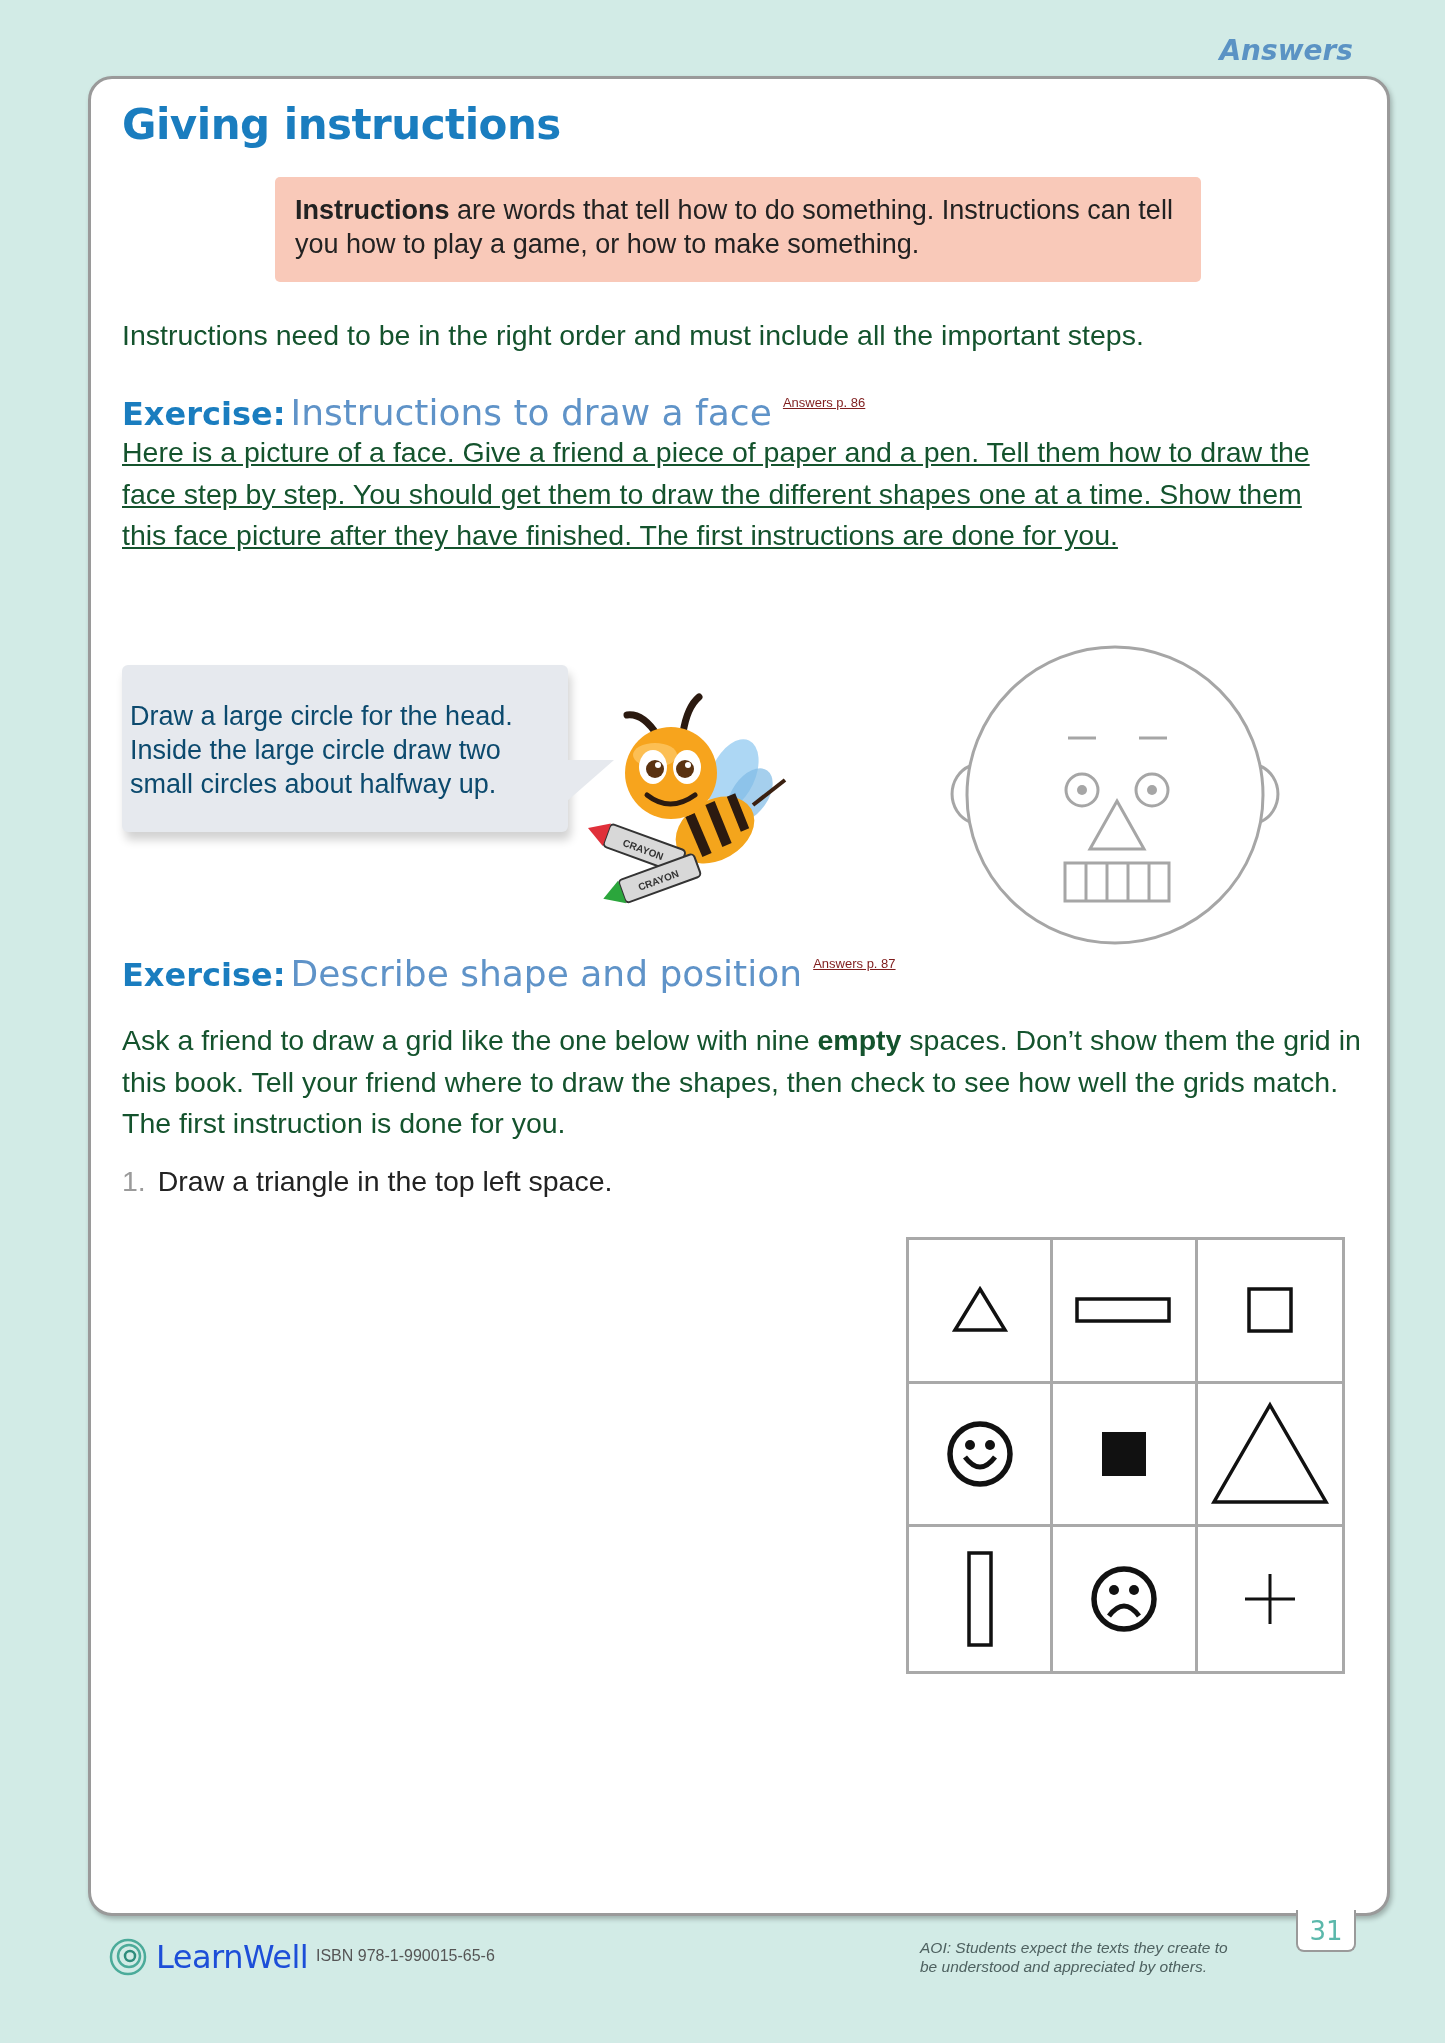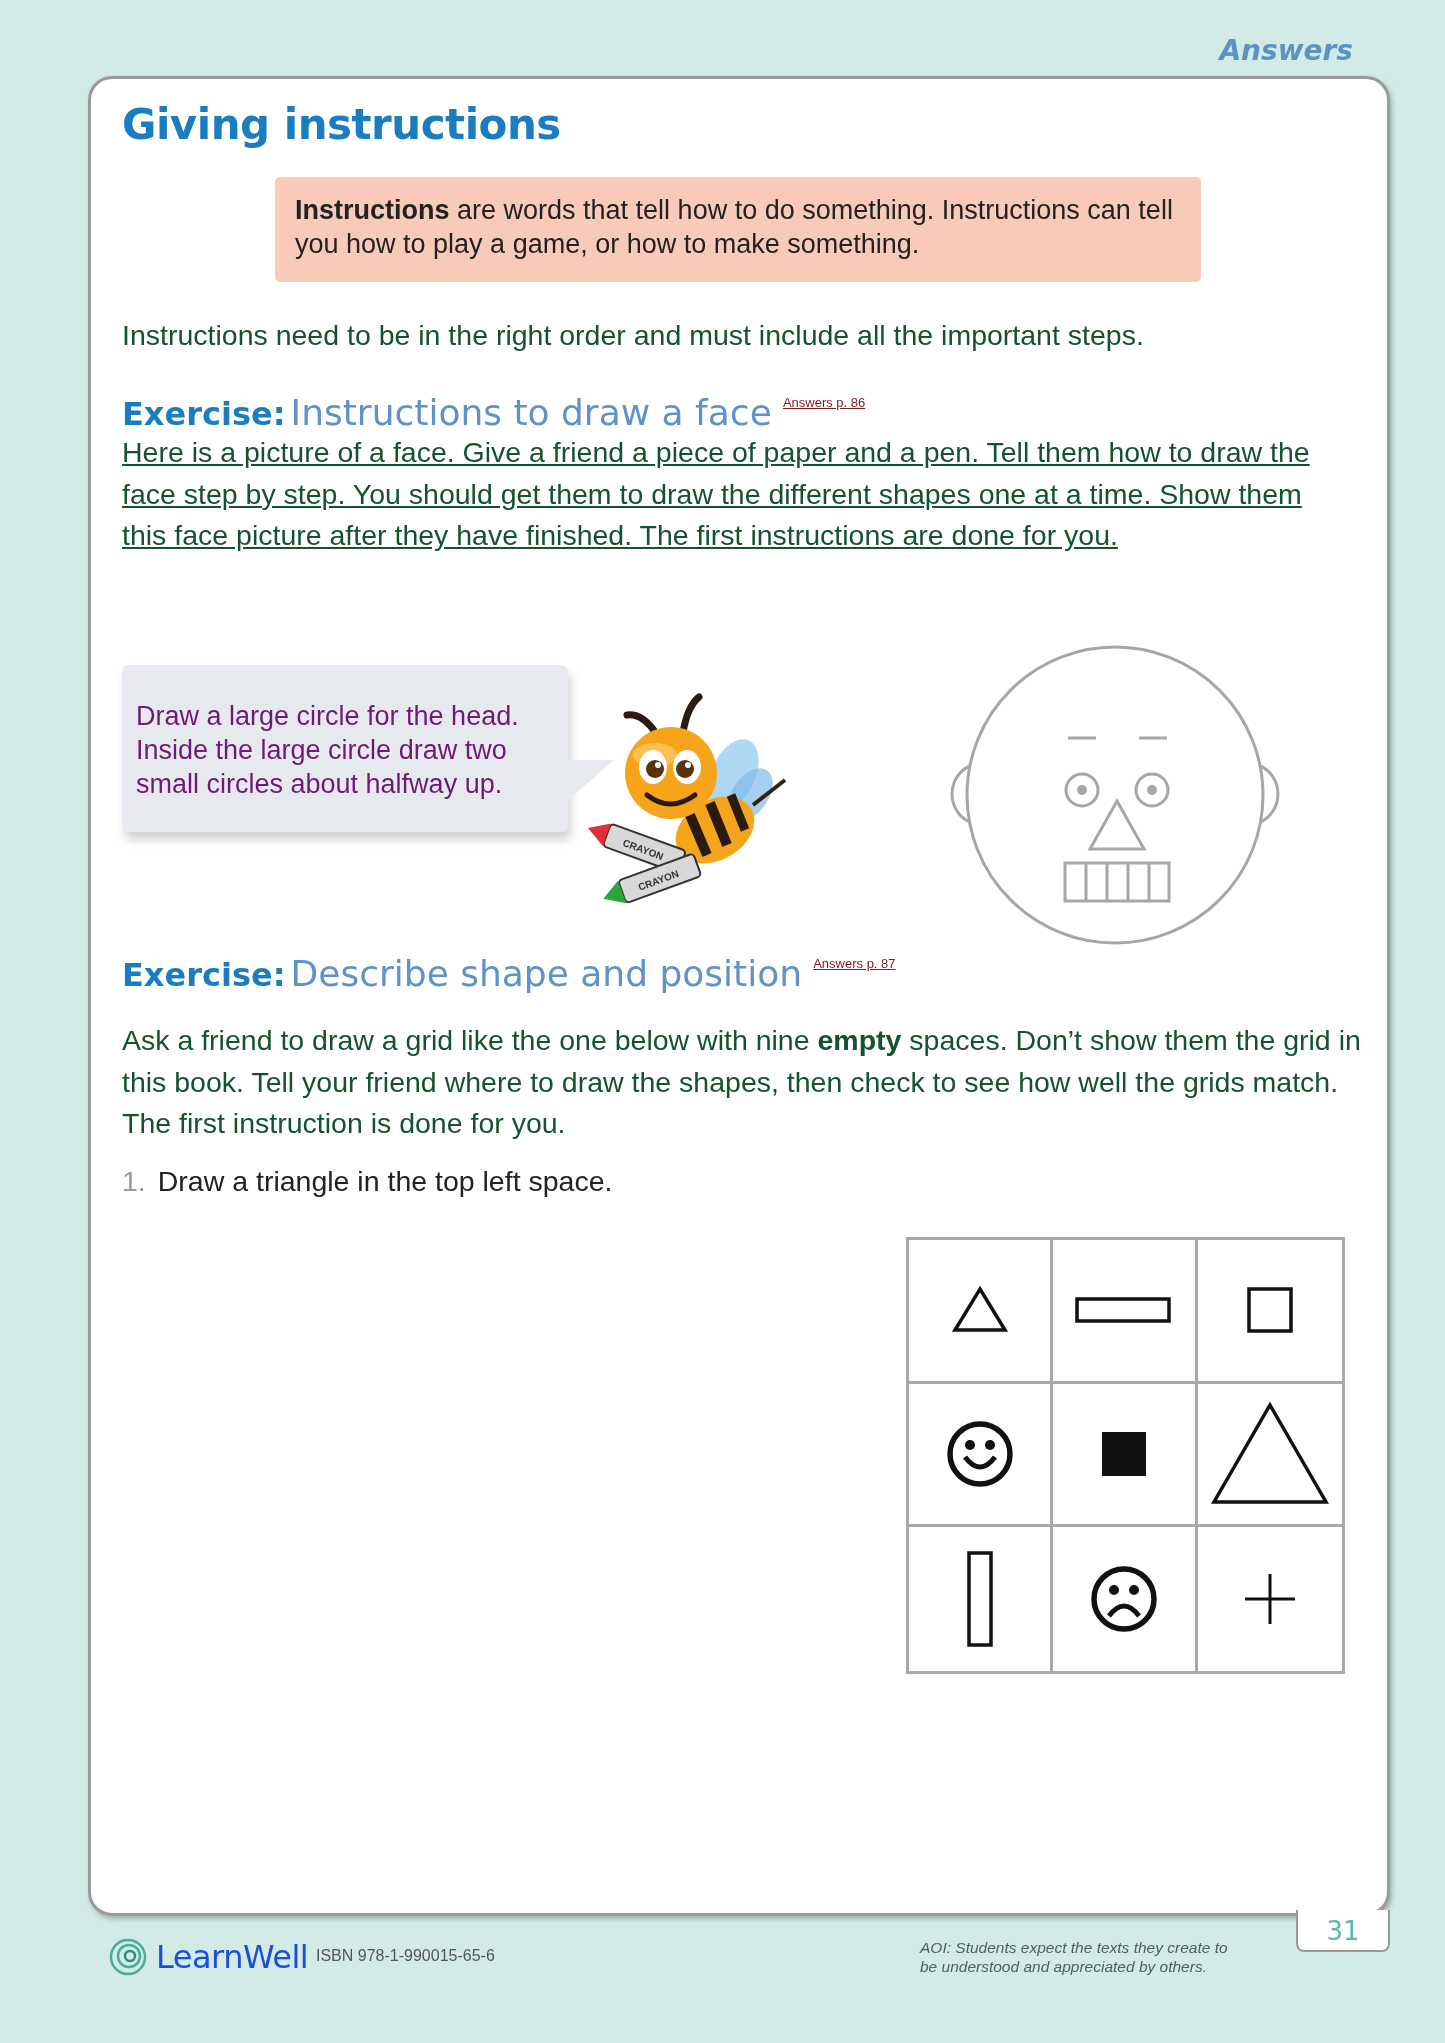--- a/index.html
+++ b/index.html
@@ -65,23 +65,23 @@
     text-decoration: underline; vertical-align: 18px; margin-left: 6px;
     font-family: "Liberation Sans", sans-serif;
   }
   .bubble {
     position: absolute;
     left: 122px; top: 665px;
     width: 446px; height: 167px;
     background: #e6e9ee;
     border-radius: 6px;
     box-shadow: 3px 8px 10px rgba(0,0,0,0.18);
-    padding: 34px 14px 0 14px;
+    padding: 34px 14px 0 8px;
     font-size: 27px; line-height: 34px;
-    color: #701a75;
+    color: #0c4a6e;
   }
   .bubble-tail {
     position: absolute;
     left: 566px; top: 760px;
     width: 0; height: 0;
     border-top: 42px solid #e6e9ee;
     border-right: 48px solid transparent;
   }
   .bee { position: absolute; left: 575px; top: 685px; width: 220px; height: 220px; }
   .face { position: absolute; left: 930px; top: 640px; width: 360px; height: 310px; }
@@ -118,21 +118,21 @@
     position: absolute; left: 316px; top: 1947px;
     font-size: 16px; color: #555;
   }
   .aoi {
     position: absolute; left: 920px; top: 1938px;
     font-size: 15.5px; font-style: italic; color: #4e6160;
     line-height: 19px;
   }
   .page-num-tab {
     position: absolute; left: 1296px; top: 1910px;
-    width: 94px; height: 42px;
+    width: 60px; height: 42px;
     background: #fff;
     border: 2px solid #9a9a9a; border-top: none;
     border-radius: 0 0 8px 8px;
     text-align: center;
     font-size: 26px; color: #5bb8ab;
     font-family: "DejaVu Sans", sans-serif;
     padding-top: 6px;
   }
 </style>
 </head>

